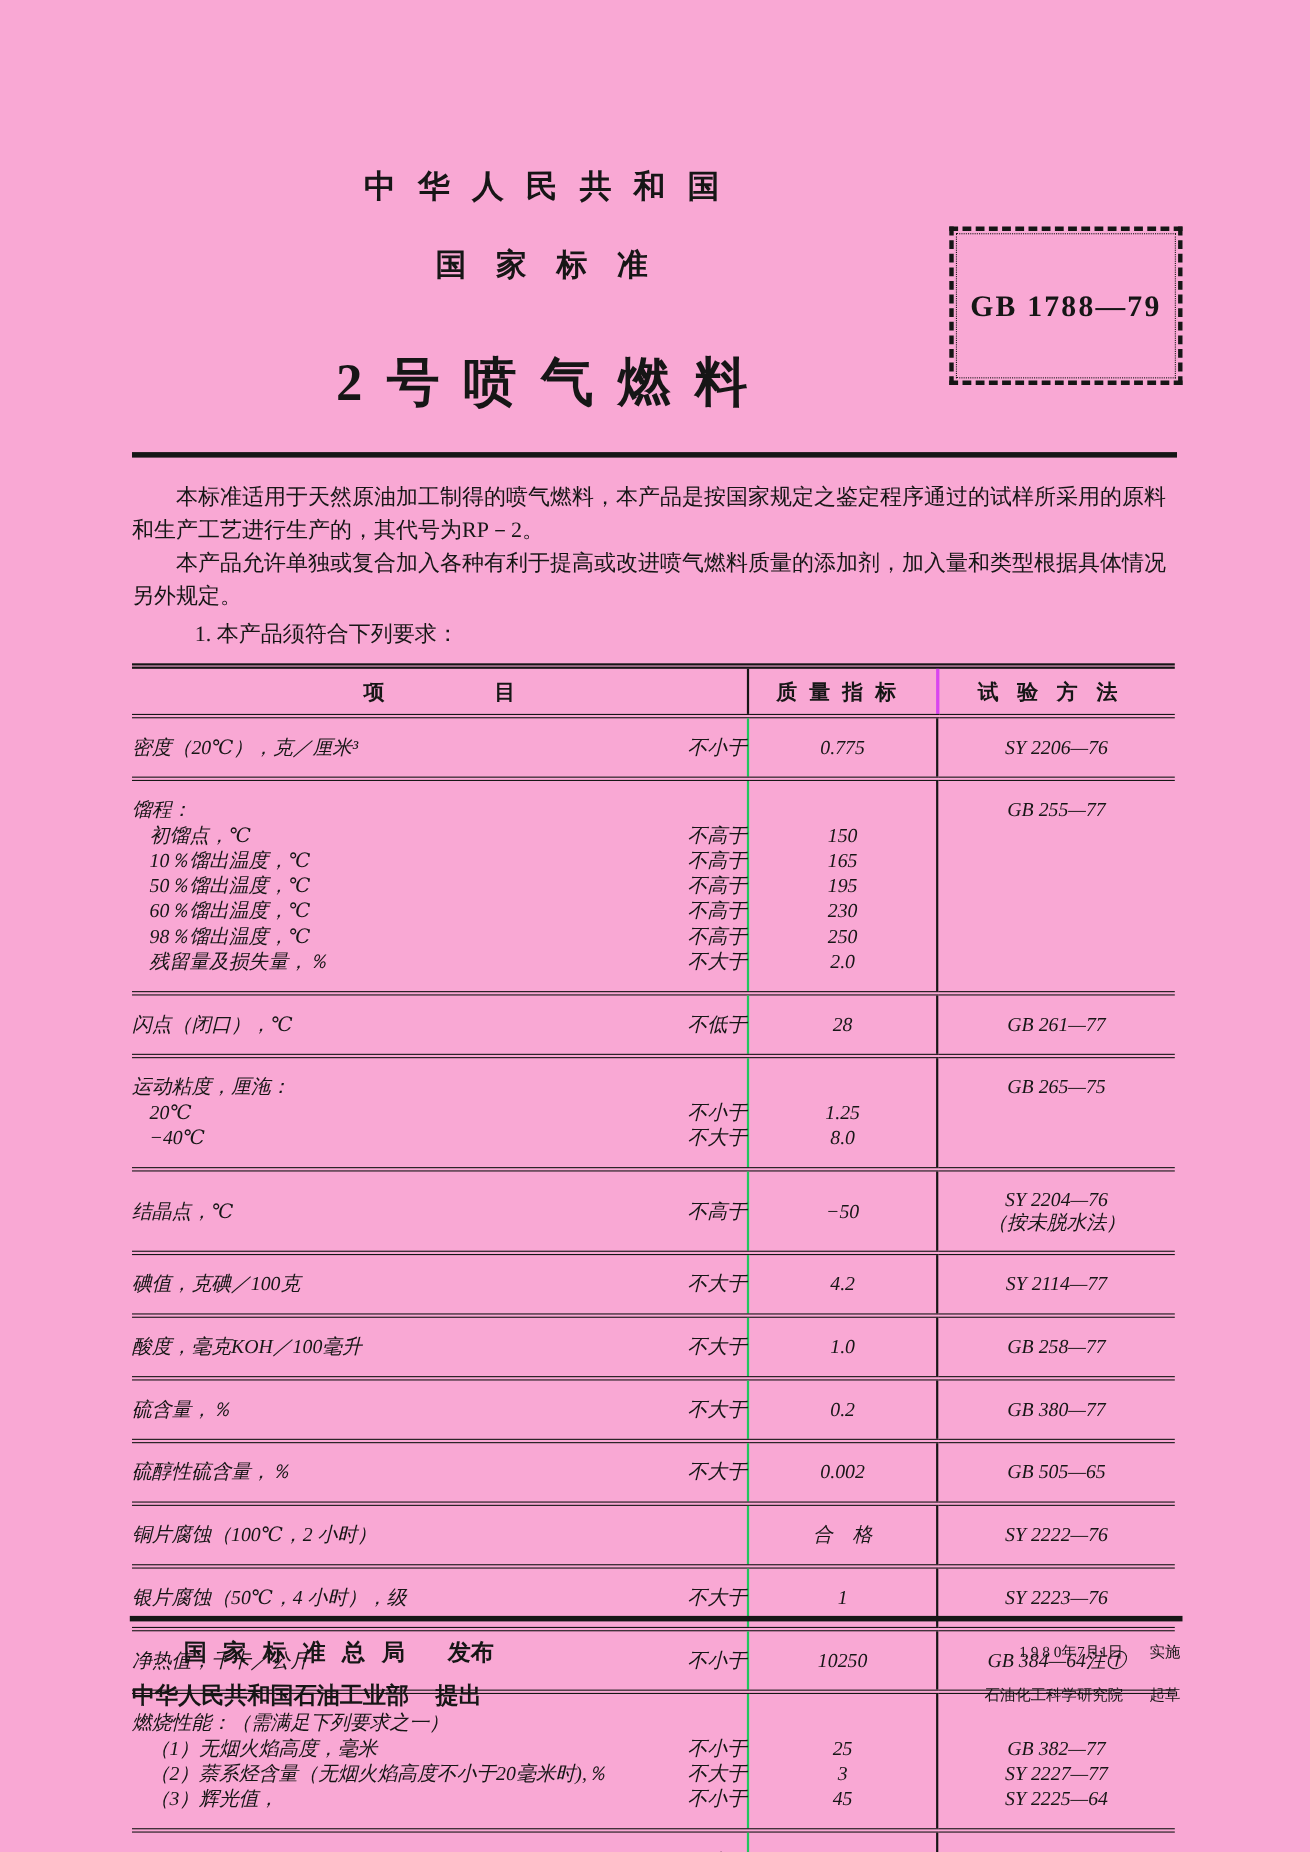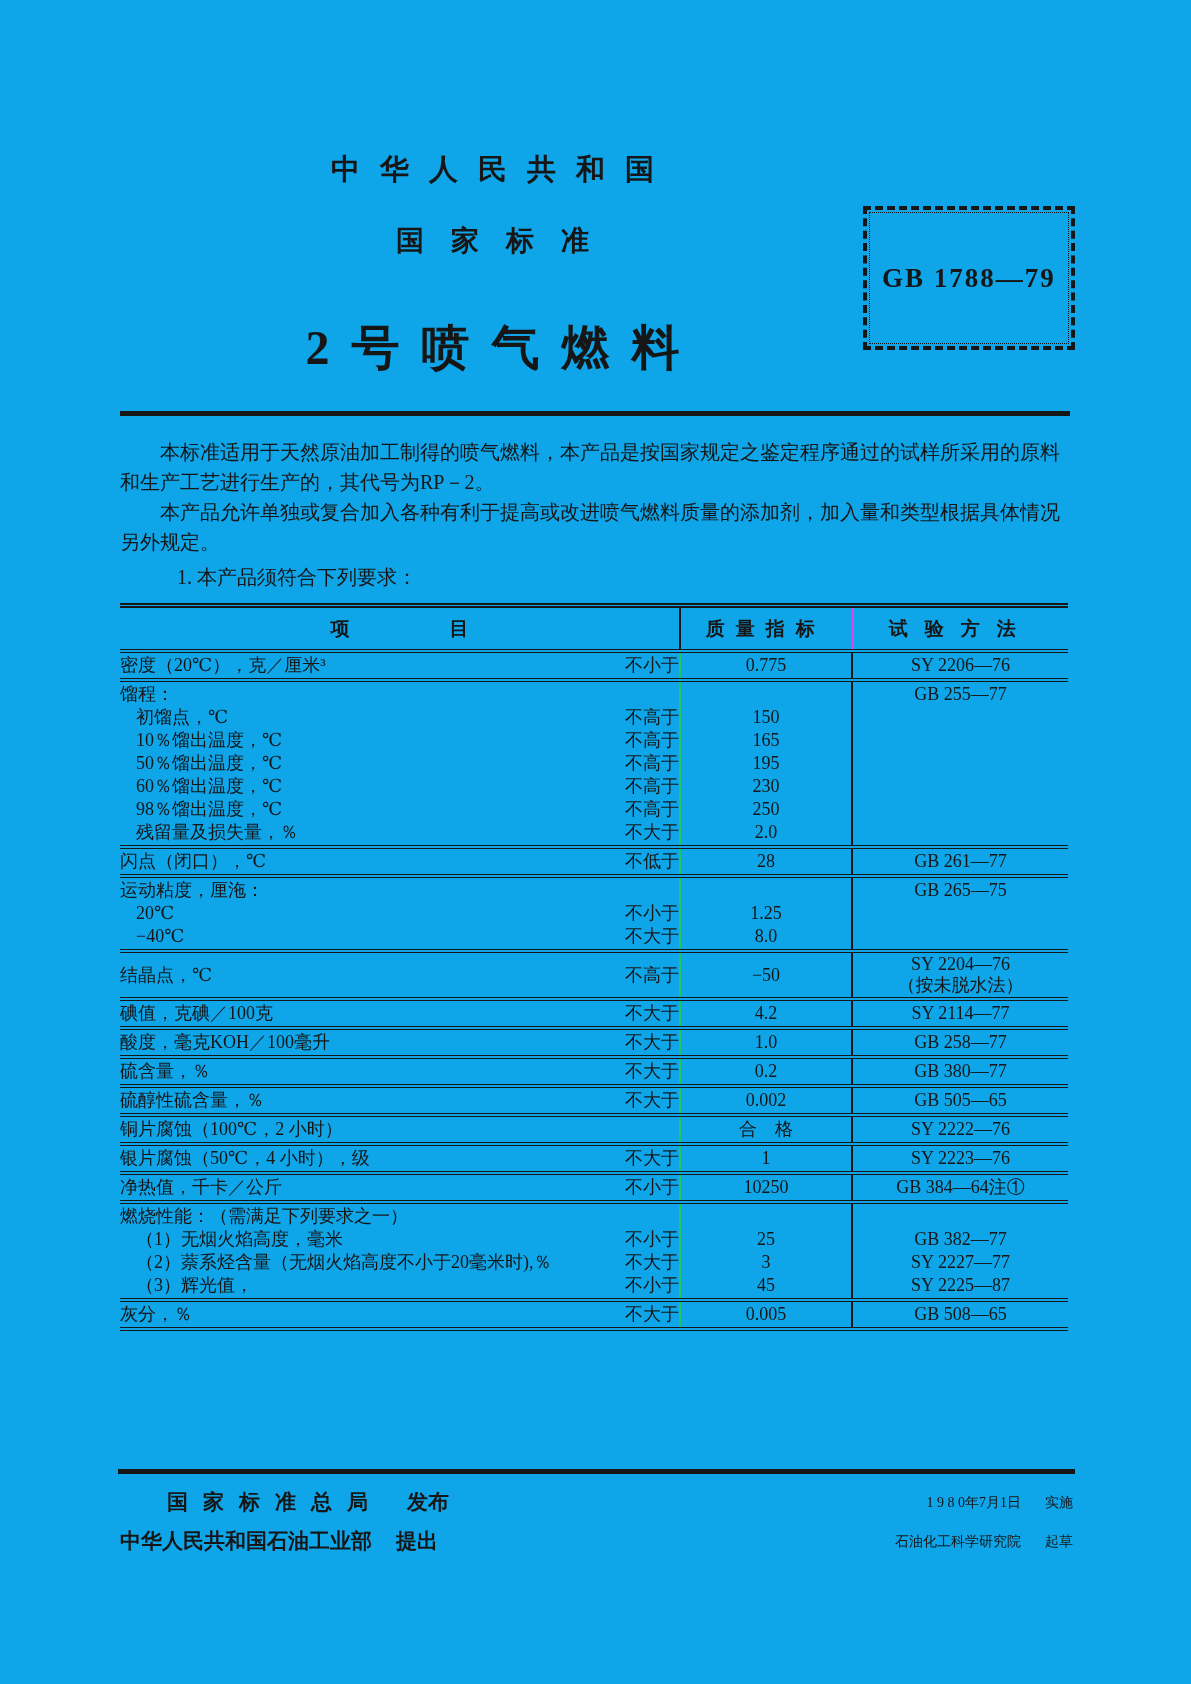--- a/index.html
+++ b/index.html
@@ -1,18 +1,18 @@
 <!DOCTYPE html>
 <html><head>
 <meta charset="utf-8">
 <style>
   html,body{margin:0;padding:0;background:#9a9a9a;}
   .page{
     position:relative;width:1191px;height:1684px;margin:0 auto;
-    background:#0ea5e9;color:#161616;
+    background:#f9a8d4;color:#161616;
     font-family:"Liberation Serif","DejaVu Serif",serif;
     overflow:hidden;
   }
   
   .title-block{position:absolute;left:120px;top:150px;width:745px;text-align:center;font-weight:bold;}
   .title-l1{font-size:29px;letter-spacing:20px;text-indent:20px;}
   .title-l2{font-size:28px;letter-spacing:27px;text-indent:27px;margin-top:32px;}
   .title-l3{font-size:48px;letter-spacing:22px;text-indent:22px;margin-top:56px;}
   
   .gb-box{
@@ -34,21 +34,21 @@
     border-top:5px double #161616;border-bottom:4px double #161616;
   }
   table.spec{width:100%;border-collapse:collapse;table-layout:fixed;font-size:18px;}
   table.spec th{
     border-bottom:4px double #161616;font-size:19px;font-weight:bold;padding:8px 0 7px;
   }
   .h-item-flex{display:flex;justify-content:center;gap:100px;}
   .h-sp1{letter-spacing:11px;text-indent:11px;}
   .h-sp2{letter-spacing:17px;text-indent:17px;}
   table.spec td{
-    border-bottom:4px double #161616;vertical-align:middle;padding:1px 0;
+    border-bottom:4px double #161616;vertical-align:middle;padding:15px 0;font-style:italic;
   }
   table.spec tr:last-child td{border-bottom:none;}
   td.c-item{padding-left:10px;padding-right:6px;}
   td.c-val{border-left:2px solid #22c55e;border-right:2px solid #161616;text-align:center;}
   td.c-method{text-align:center;}
   td.top{vertical-align:top;}
   .t-line{display:flex;justify-content:space-between;gap:4px;line-height:23px;white-space:nowrap;}
   .t-line .ind{padding-left:16px;}
   .cond{flex:none;}
   .vline,.mline{line-height:23px;}
@@ -346,21 +346,21 @@
             <td class="c-val top">
               <div class="vline">&nbsp;</div>
               <div class="vline">25</div>
               <div class="vline">3</div>
               <div class="vline">45</div>
             </td>
             <td class="c-method top">
               <div class="mline">&nbsp;</div>
               <div class="mline">GB 382—77</div>
               <div class="mline">SY 2227—77</div>
-              <div class="mline">SY 2225—87</div>
+              <div class="mline">SY 2225—64</div>
             </td>
           </tr>
           <tr>
             <td class="c-item">
               <div class="t-line">
                 <span>灰分，％</span>
                 <span class="cond">不大于</span>
               </div>
             </td>
             <td class="c-val">

